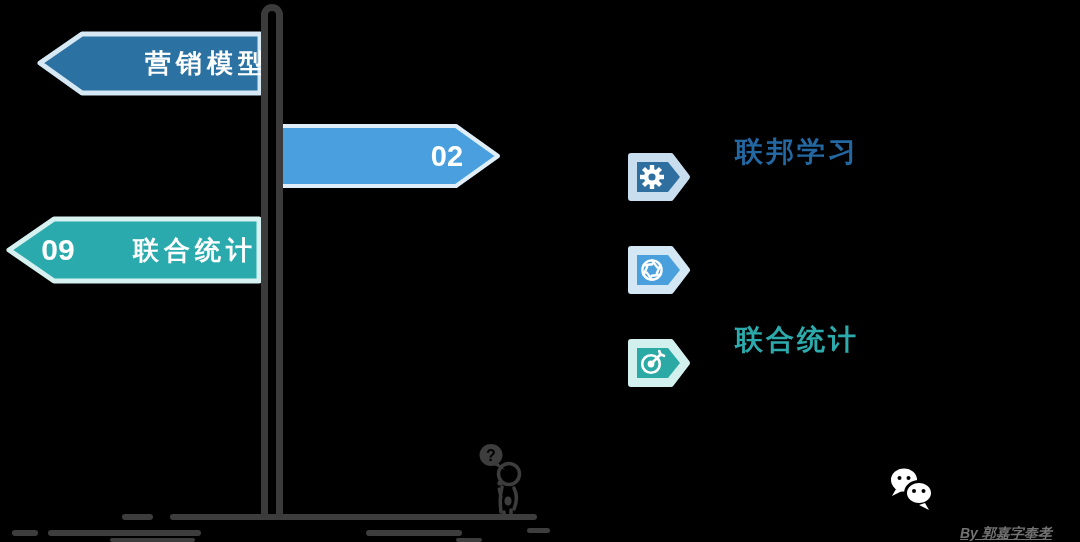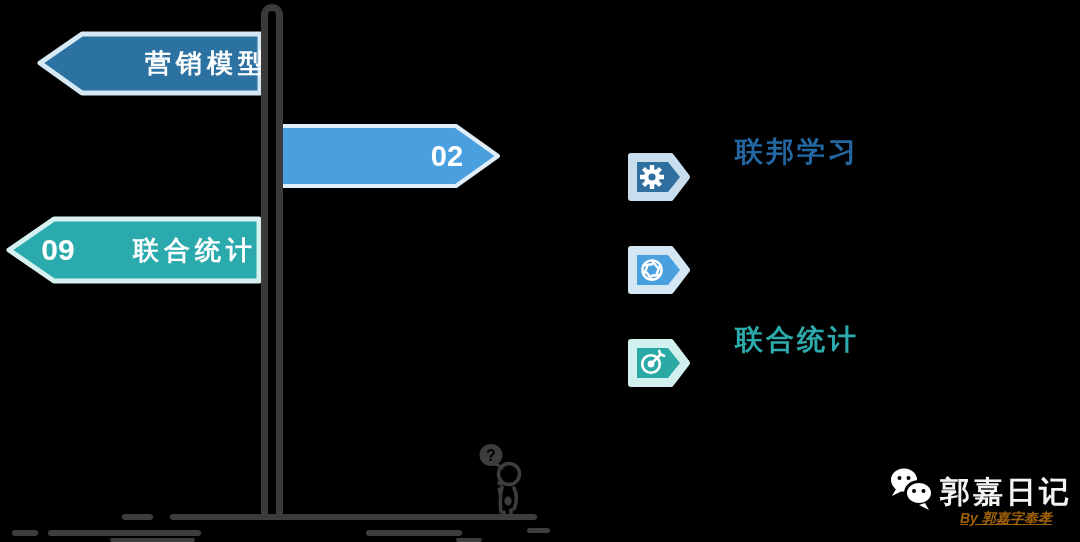--- a/index.html
+++ b/index.html
@@ -30,21 +30,21 @@
     font-size:28px;font-weight:bold;letter-spacing:3px;white-space:nowrap;
   }
   
   .dash{position:absolute;background:#3d3d3d;border-radius:3px;}
   
   .wm-title{
     position:absolute;left:940px;top:472px;color:#f4f4f4;font-size:30px;font-weight:bold;
     letter-spacing:3px;white-space:nowrap;
   }
   .wm-byline{
-    position:absolute;left:960px;top:510px;color:#a16207;font-size:14px;font-weight:bold;
+    position:absolute;left:960px;top:525px;color:#737373;font-size:14px;font-weight:bold;
     font-style:italic;text-decoration:underline;white-space:nowrap;
   }
 </style>
 </head>
 <body>
 
 <div class="stage">
 
   <div class="pole"></div>
 
@@ -155,16 +155,15 @@
       <circle cx="11.5" cy="12" r="2" fill="#000000"></circle>
       <circle cx="20.5" cy="12" r="2" fill="#000000"></circle>
       <g>
         <ellipse cx="31" cy="27" rx="13.5" ry="11.5" fill="#ffffff" stroke="#000000" stroke-width="3"></ellipse>
         <polygon points="37,37 41,44 31,39" fill="#ffffff"></polygon>
       </g>
       <circle cx="26" cy="25" r="2" fill="#000000"></circle>
       <circle cx="35.5" cy="25" r="2" fill="#000000"></circle>
     </svg>
   </div>
-  <div class="wm-title">郭嘉日记</div>
   <div class="wm-byline">By 郭嘉字奉孝</div>
 
 </div>
 
 </body></html>

